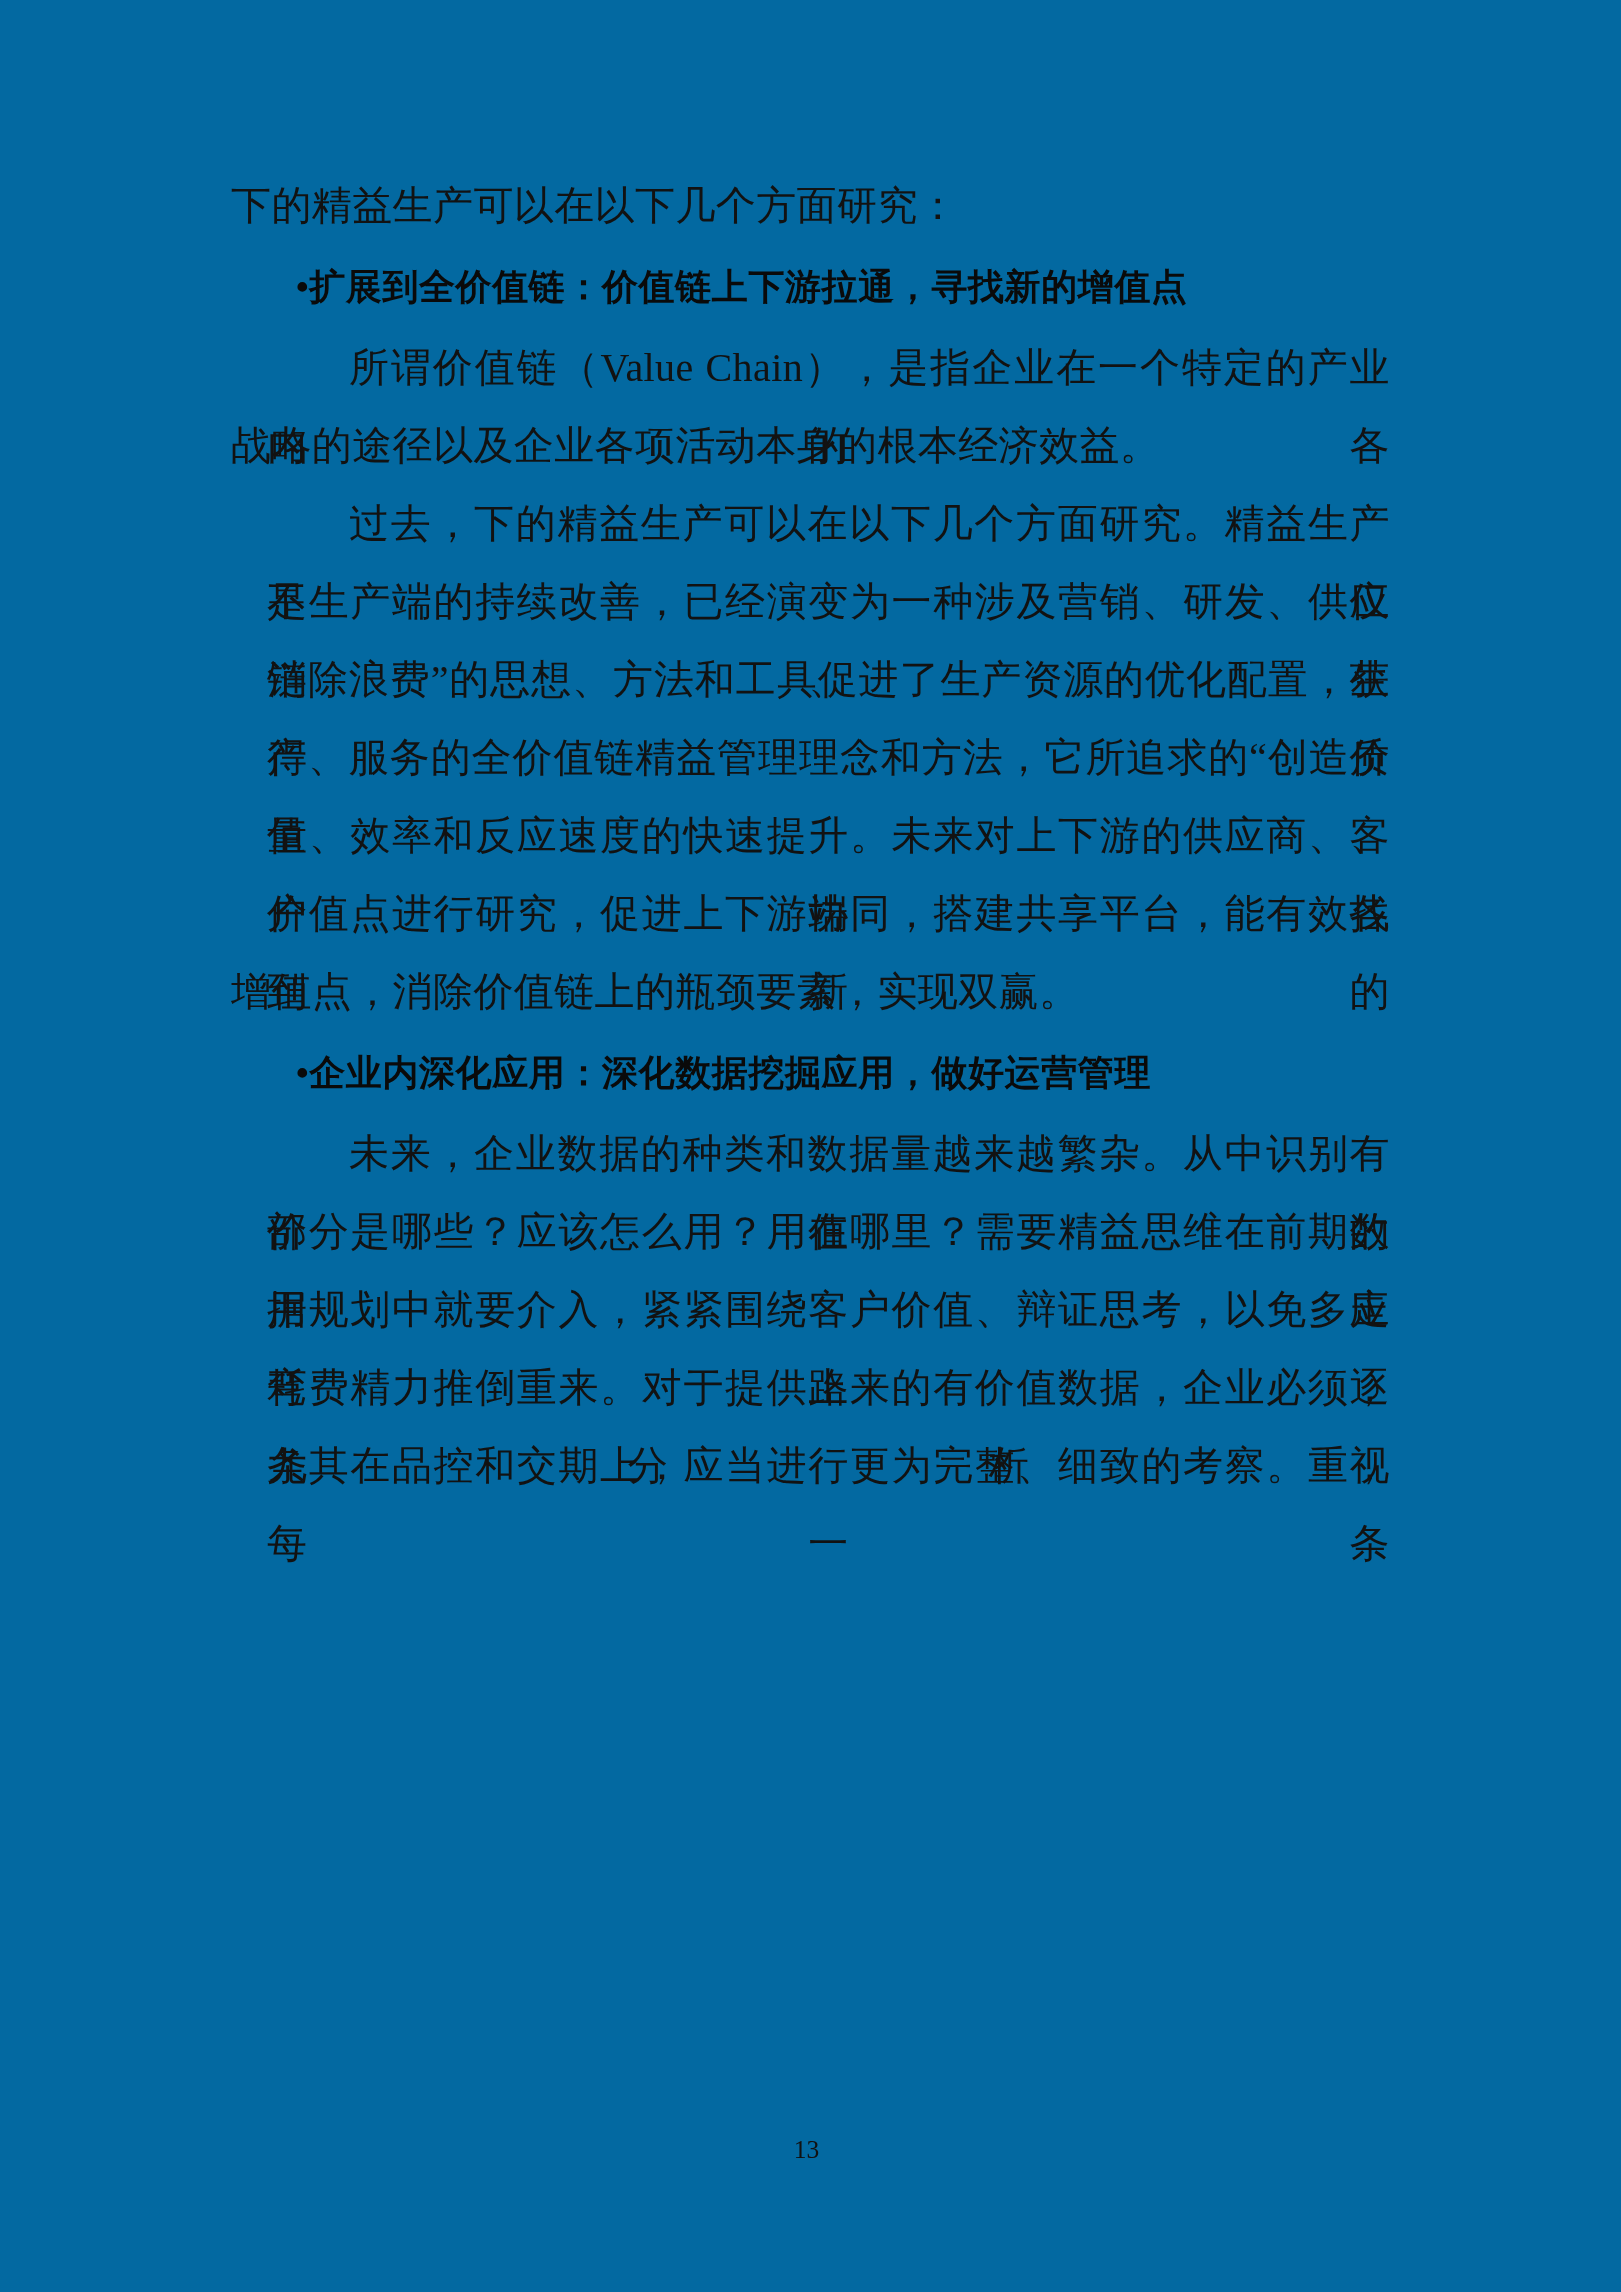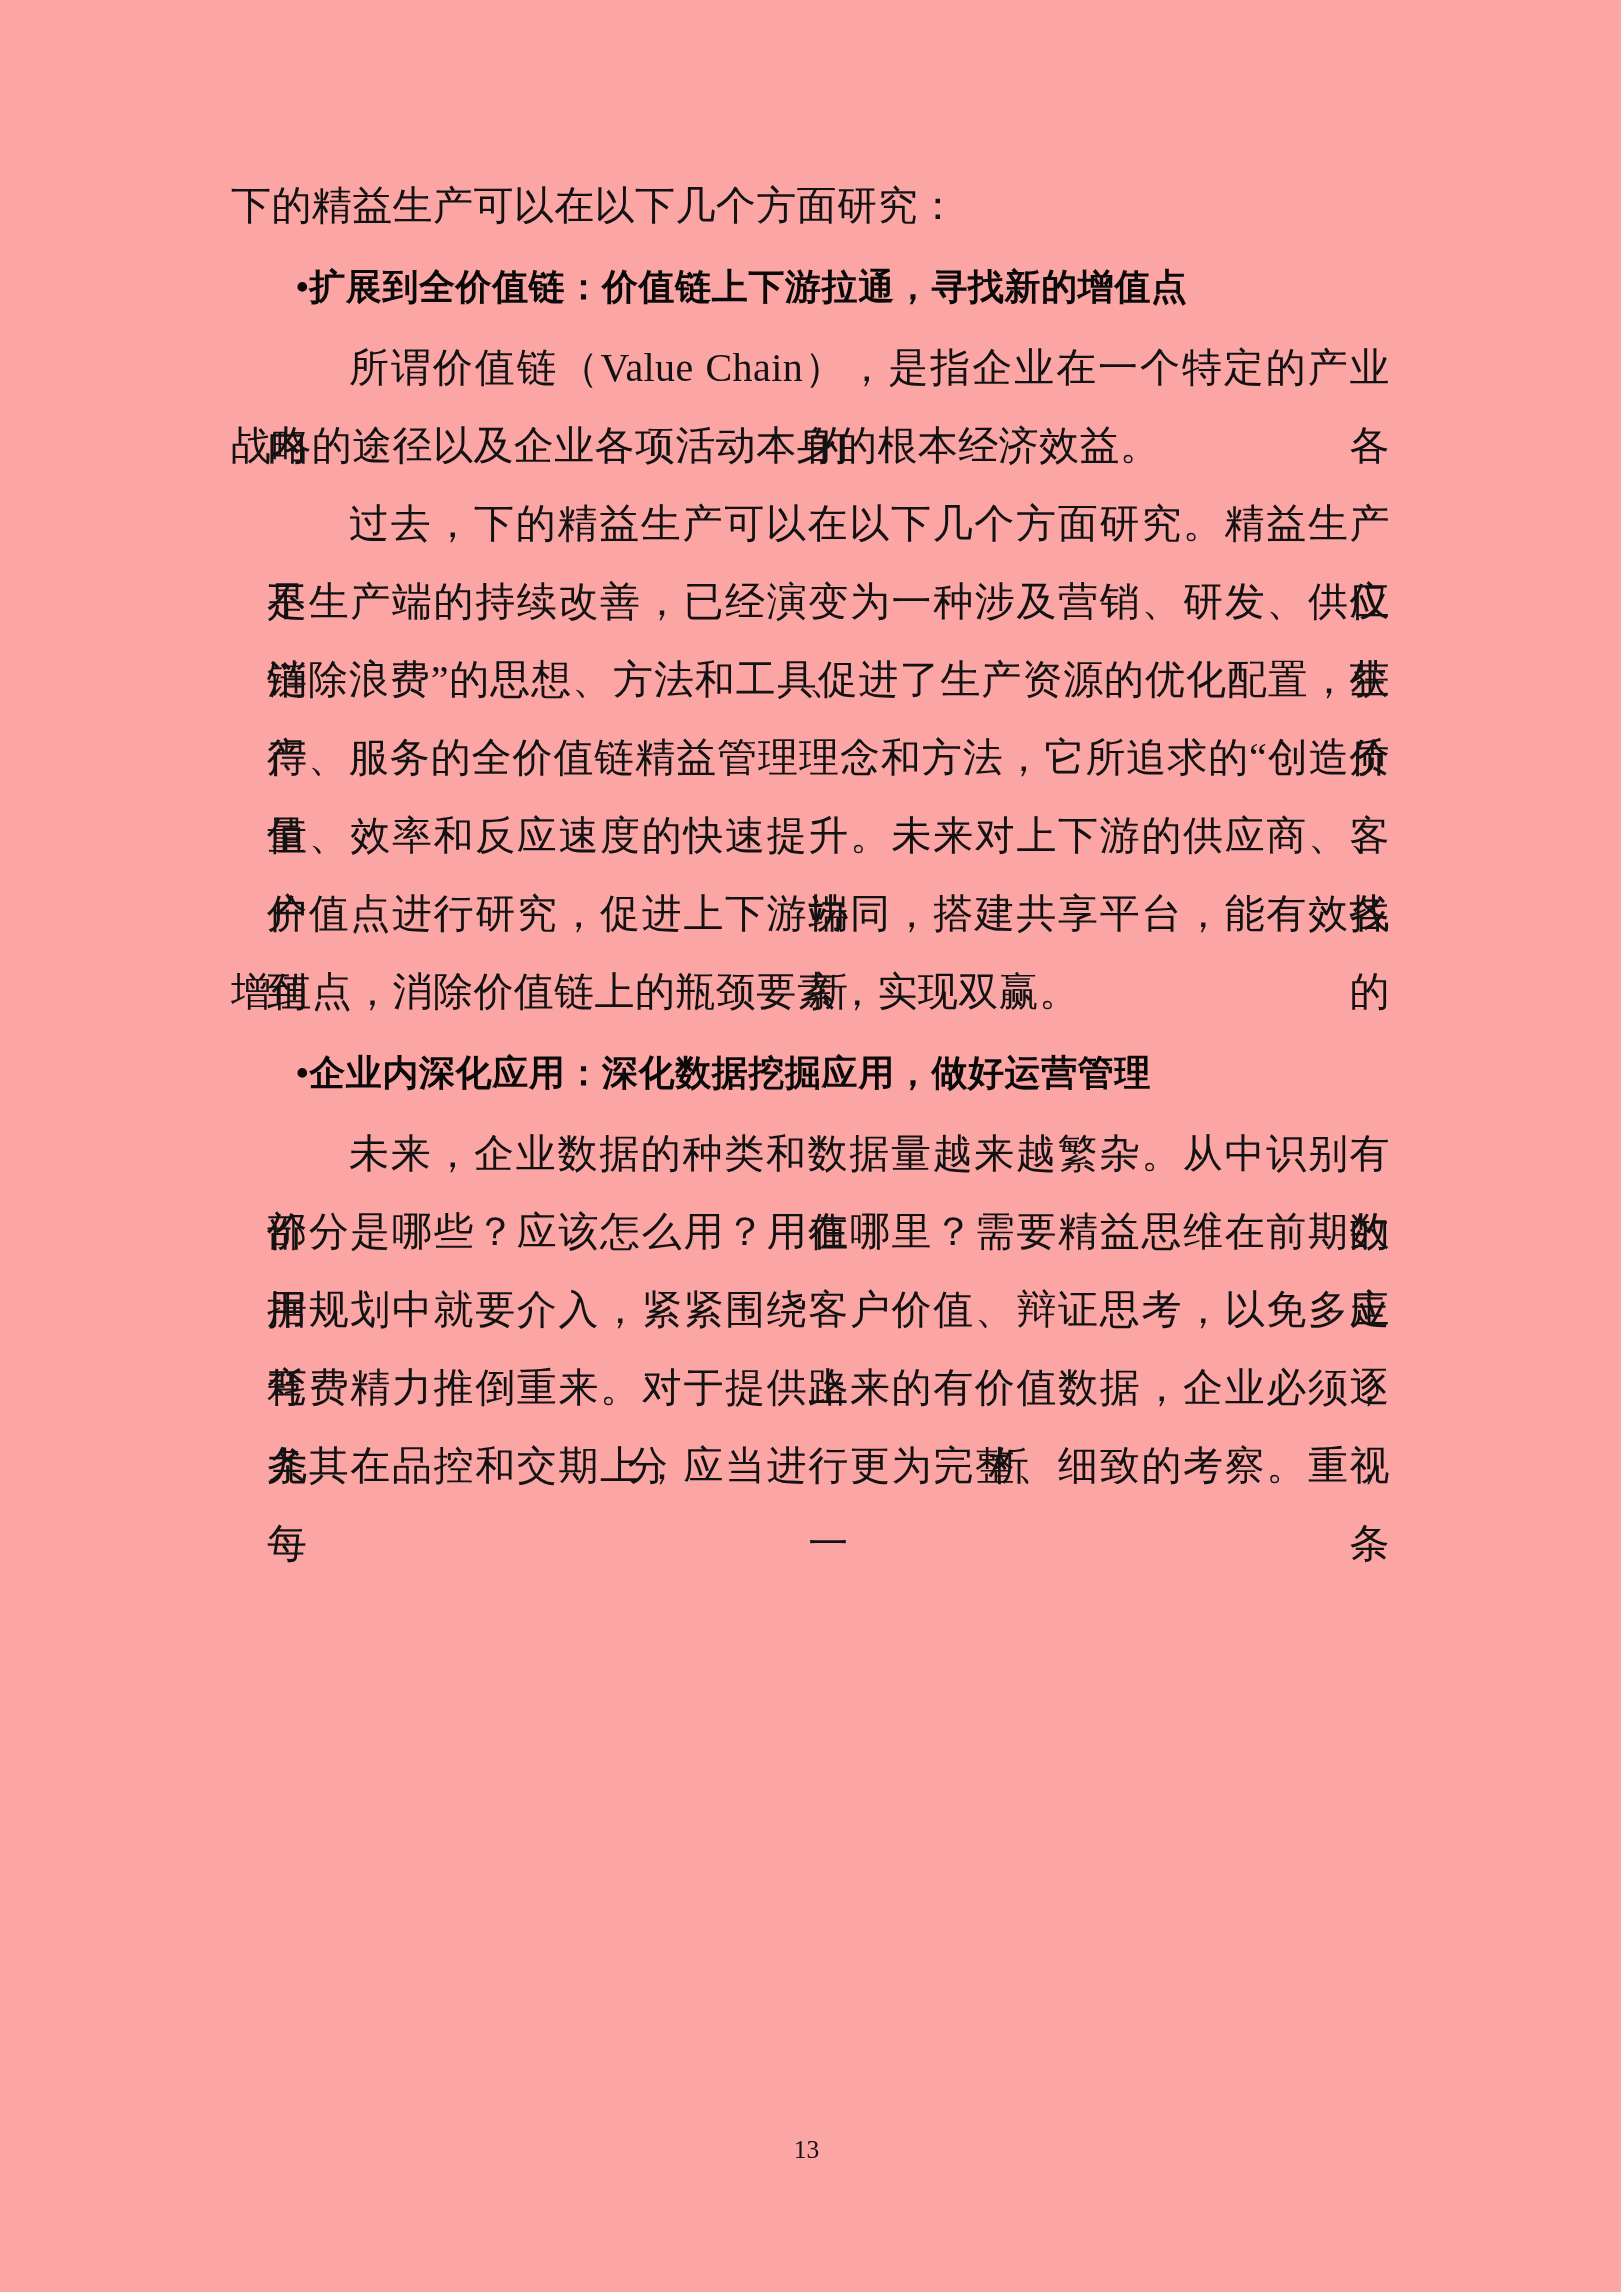--- a/index.html
+++ b/index.html
@@ -9,21 +9,21 @@
     background: #ffffff;
   }
   body {
     font-family: "Liberation Serif", "DejaVu Serif", serif;
     color: #000000;
   }
   .page {
     position: relative;
     width: 1621px;
     height: 2293px;
-    background: #fca5a5;
+    background: #0369a1;
     box-sizing: border-box;
     overflow: hidden;
   }
   .content {
     position: absolute;
     left: 231px;
     top: 167px;
     width: 1159px;
   }
   

